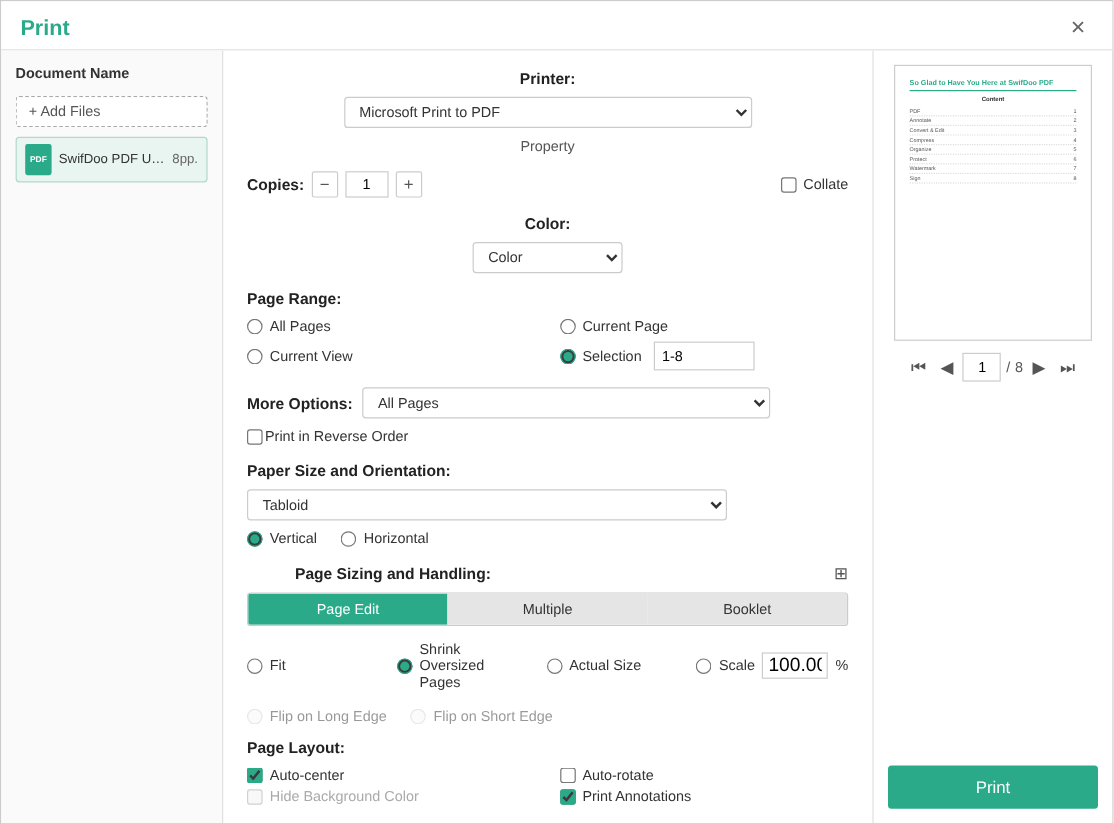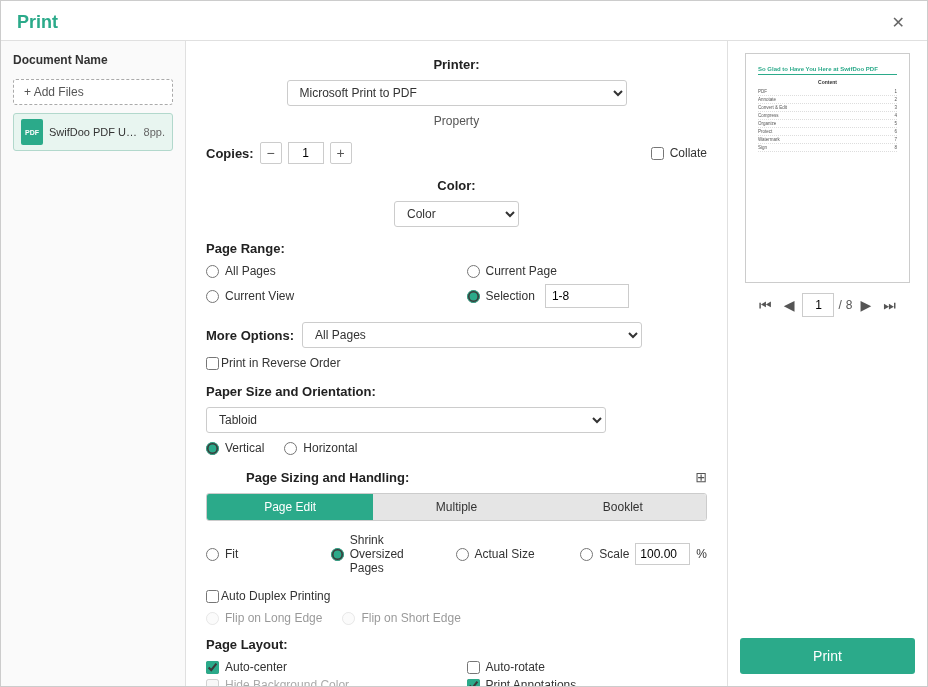--- a/index.html
+++ b/index.html
@@ -95,21 +95,21 @@
     .handling-header { display: flex; align-items: center; justify-content: space-between; margin-bottom: 8px; padding-left: 40px; }
     .expand-icon { font-size: 14px; color: #555; cursor: pointer; }
     .tabs-row { display: flex; margin-bottom: 12px; border: 1px solid #ccc; border-radius: 3px; overflow: hidden; }
     .tab {
       flex: 1; padding: 6px; text-align: center; font-size: 12px;
       cursor: pointer; background: #e5e5e5; border: none; color: #333;
     }
     .tab.active { background: #2baa8a; color: #fff; }
     .sizing-grid { display: grid; grid-template-columns: 1fr 1fr 1fr 1fr; gap: 6px 20px; margin-bottom: 12px; }
     .sizing-item { display: flex; align-items: center; gap: 6px; }
-    .scale-input { width: 55px; height: 22px; border: 1px solid #ccc; padding: 2px 4px; font-size: 12px; }
+    .scale-input { width: 55px; height: 22px; border: 1px solid #ccc; padding: 2px 4px; font-size: 16px; }
     .duplex-section { margin-bottom: 12px; }
     .disabled-radio { opacity: 0.5; }
     .page-layout-section {}
     .layout-grid { display: grid; grid-template-columns: 1fr 1fr; gap: 4px 20px; }
     .layout-item { display: flex; align-items: center; gap: 6px; }
     .checkbox-checked { accent-color: #2baa8a; }
     .preview-panel-inner { display: flex; flex-direction: column; align-items: center; gap: 6px; flex: 1; }
   </style>
 </head>
 <body>
@@ -256,24 +256,20 @@
           <div class="sizing-item">
             <input type="radio" name="sizing" id="scale" style="">
             <label for="scale" class="radio-label">Scale</label>
             <input type="text" class="scale-input" value="100.00" style="">
             <span class="radio-label">%</span>
           </div>
         </div>
       </div>
 
       <div class="duplex-section">
-        <div class="checkbox-row">
-          <input type="checkbox" id="duplex-cb" style="">
-          <label for="duplex-cb" class="checkbox-label">Auto Duplex Printing</label>
-        </div>
         <div class="orientation-row disabled-radio">
           <div class="radio-group-item">
             <input type="radio" name="duplex-orient" id="flip-long" disabled="" style="">
             <label for="flip-long" class="radio-label">Flip on Long Edge</label>
           </div>
           <div class="radio-group-item">
             <input type="radio" name="duplex-orient" id="flip-short" disabled="" style="">
             <label for="flip-short" class="radio-label">Flip on Short Edge</label>
           </div>
         </div>

